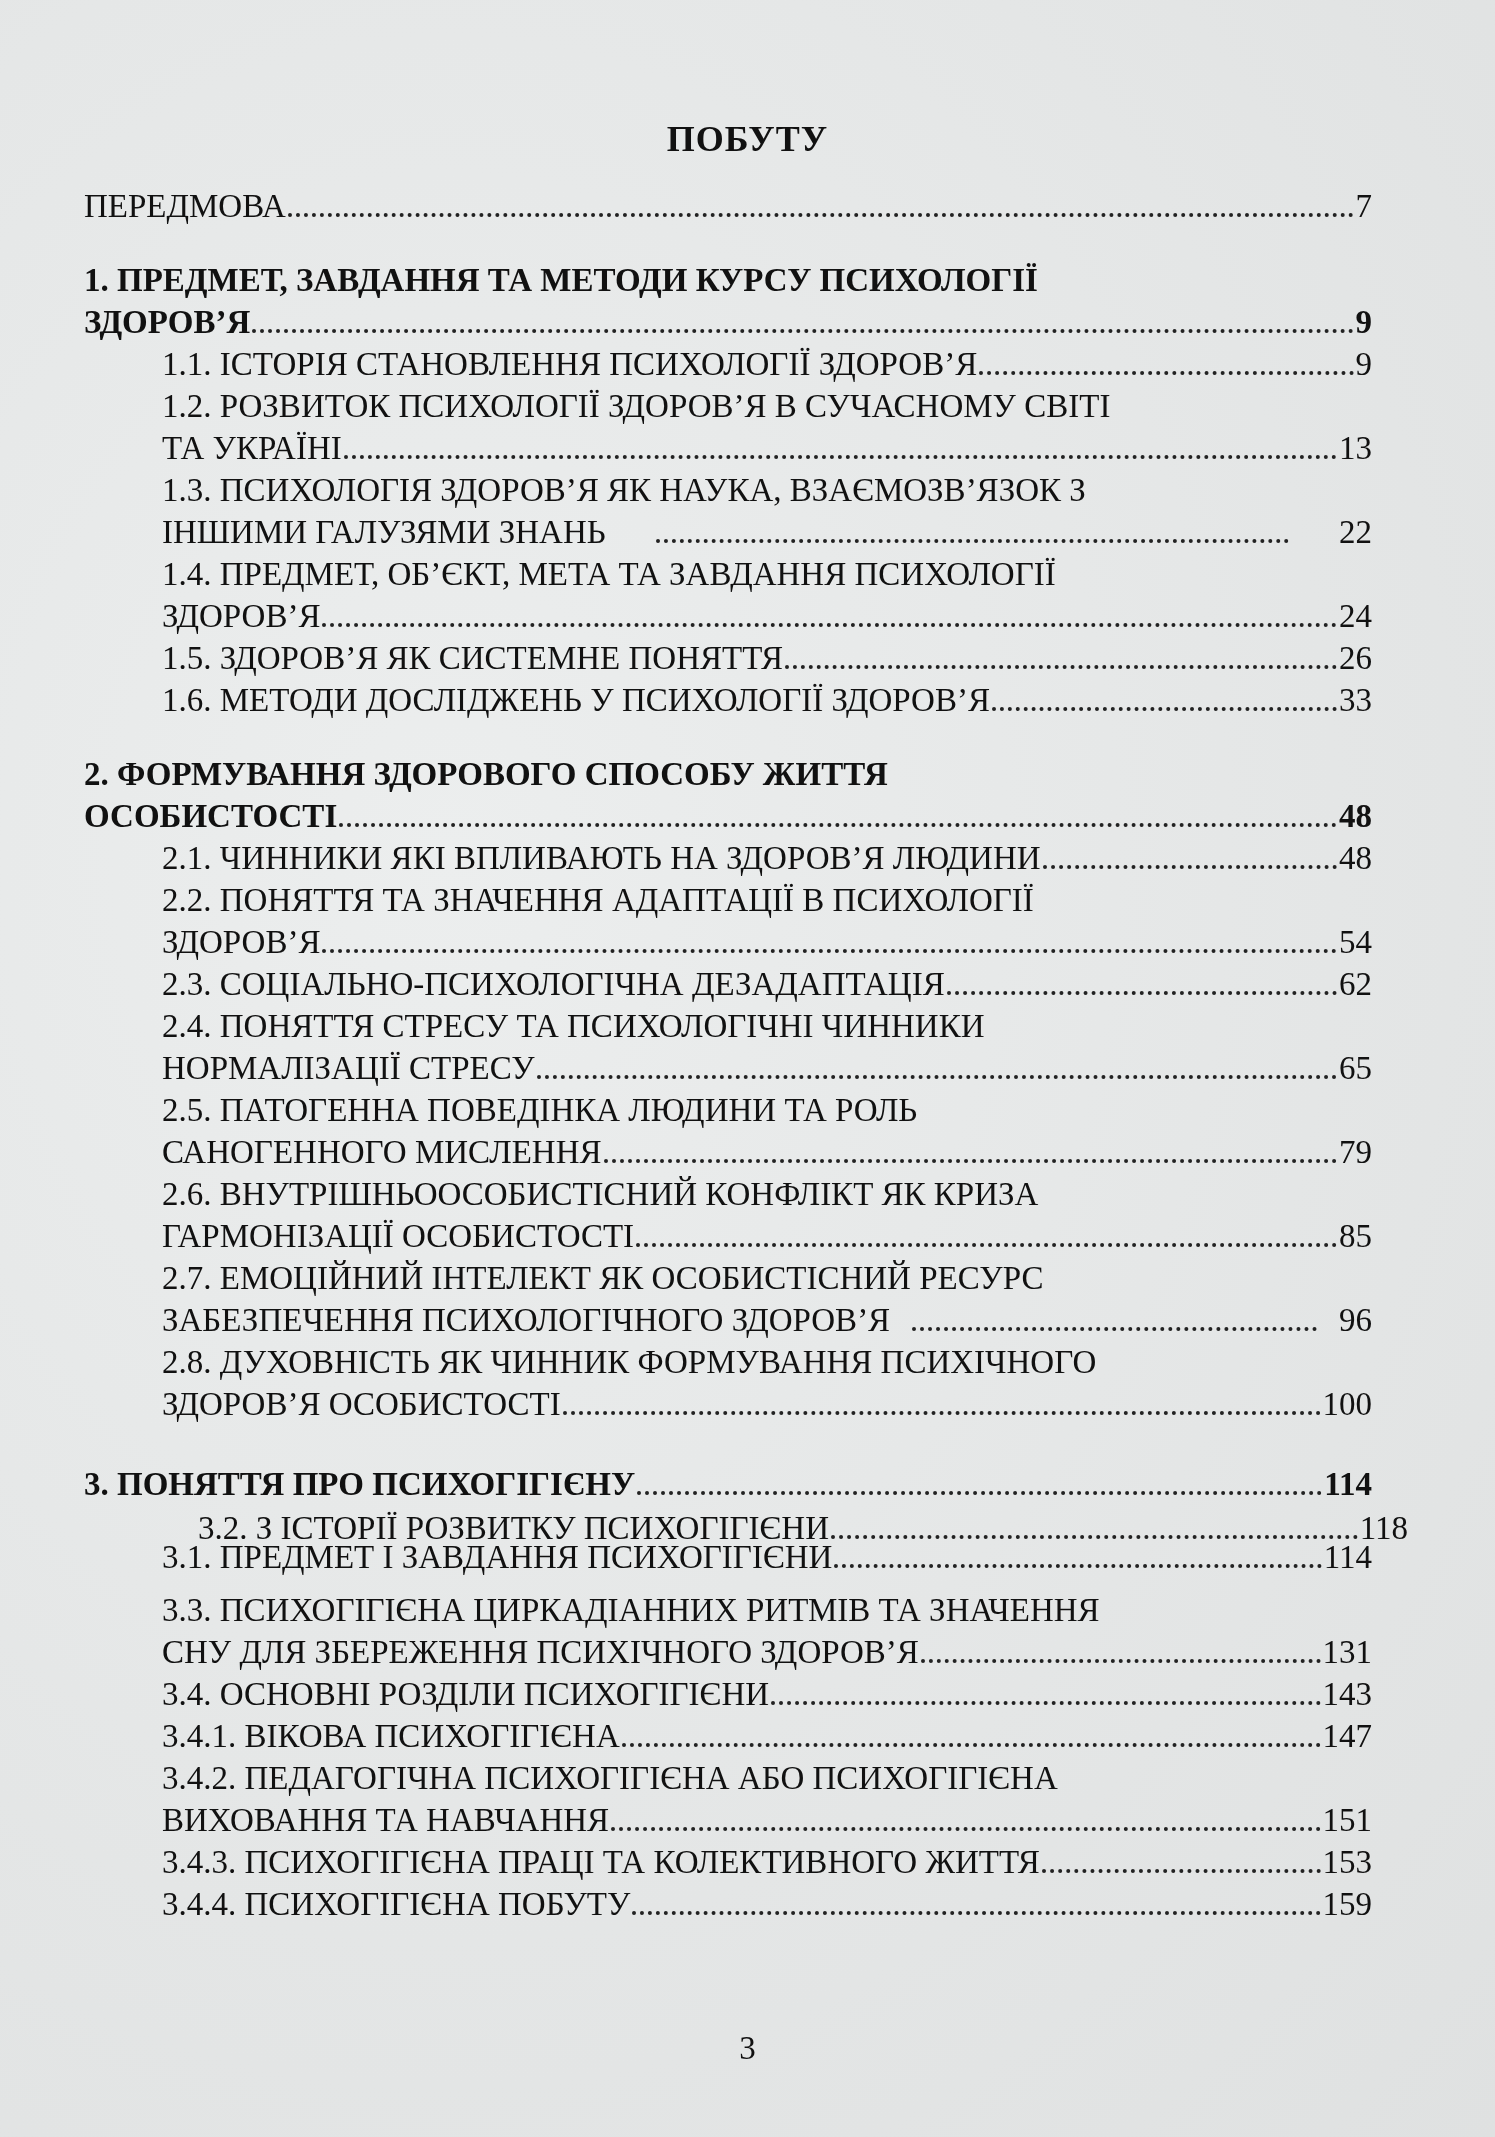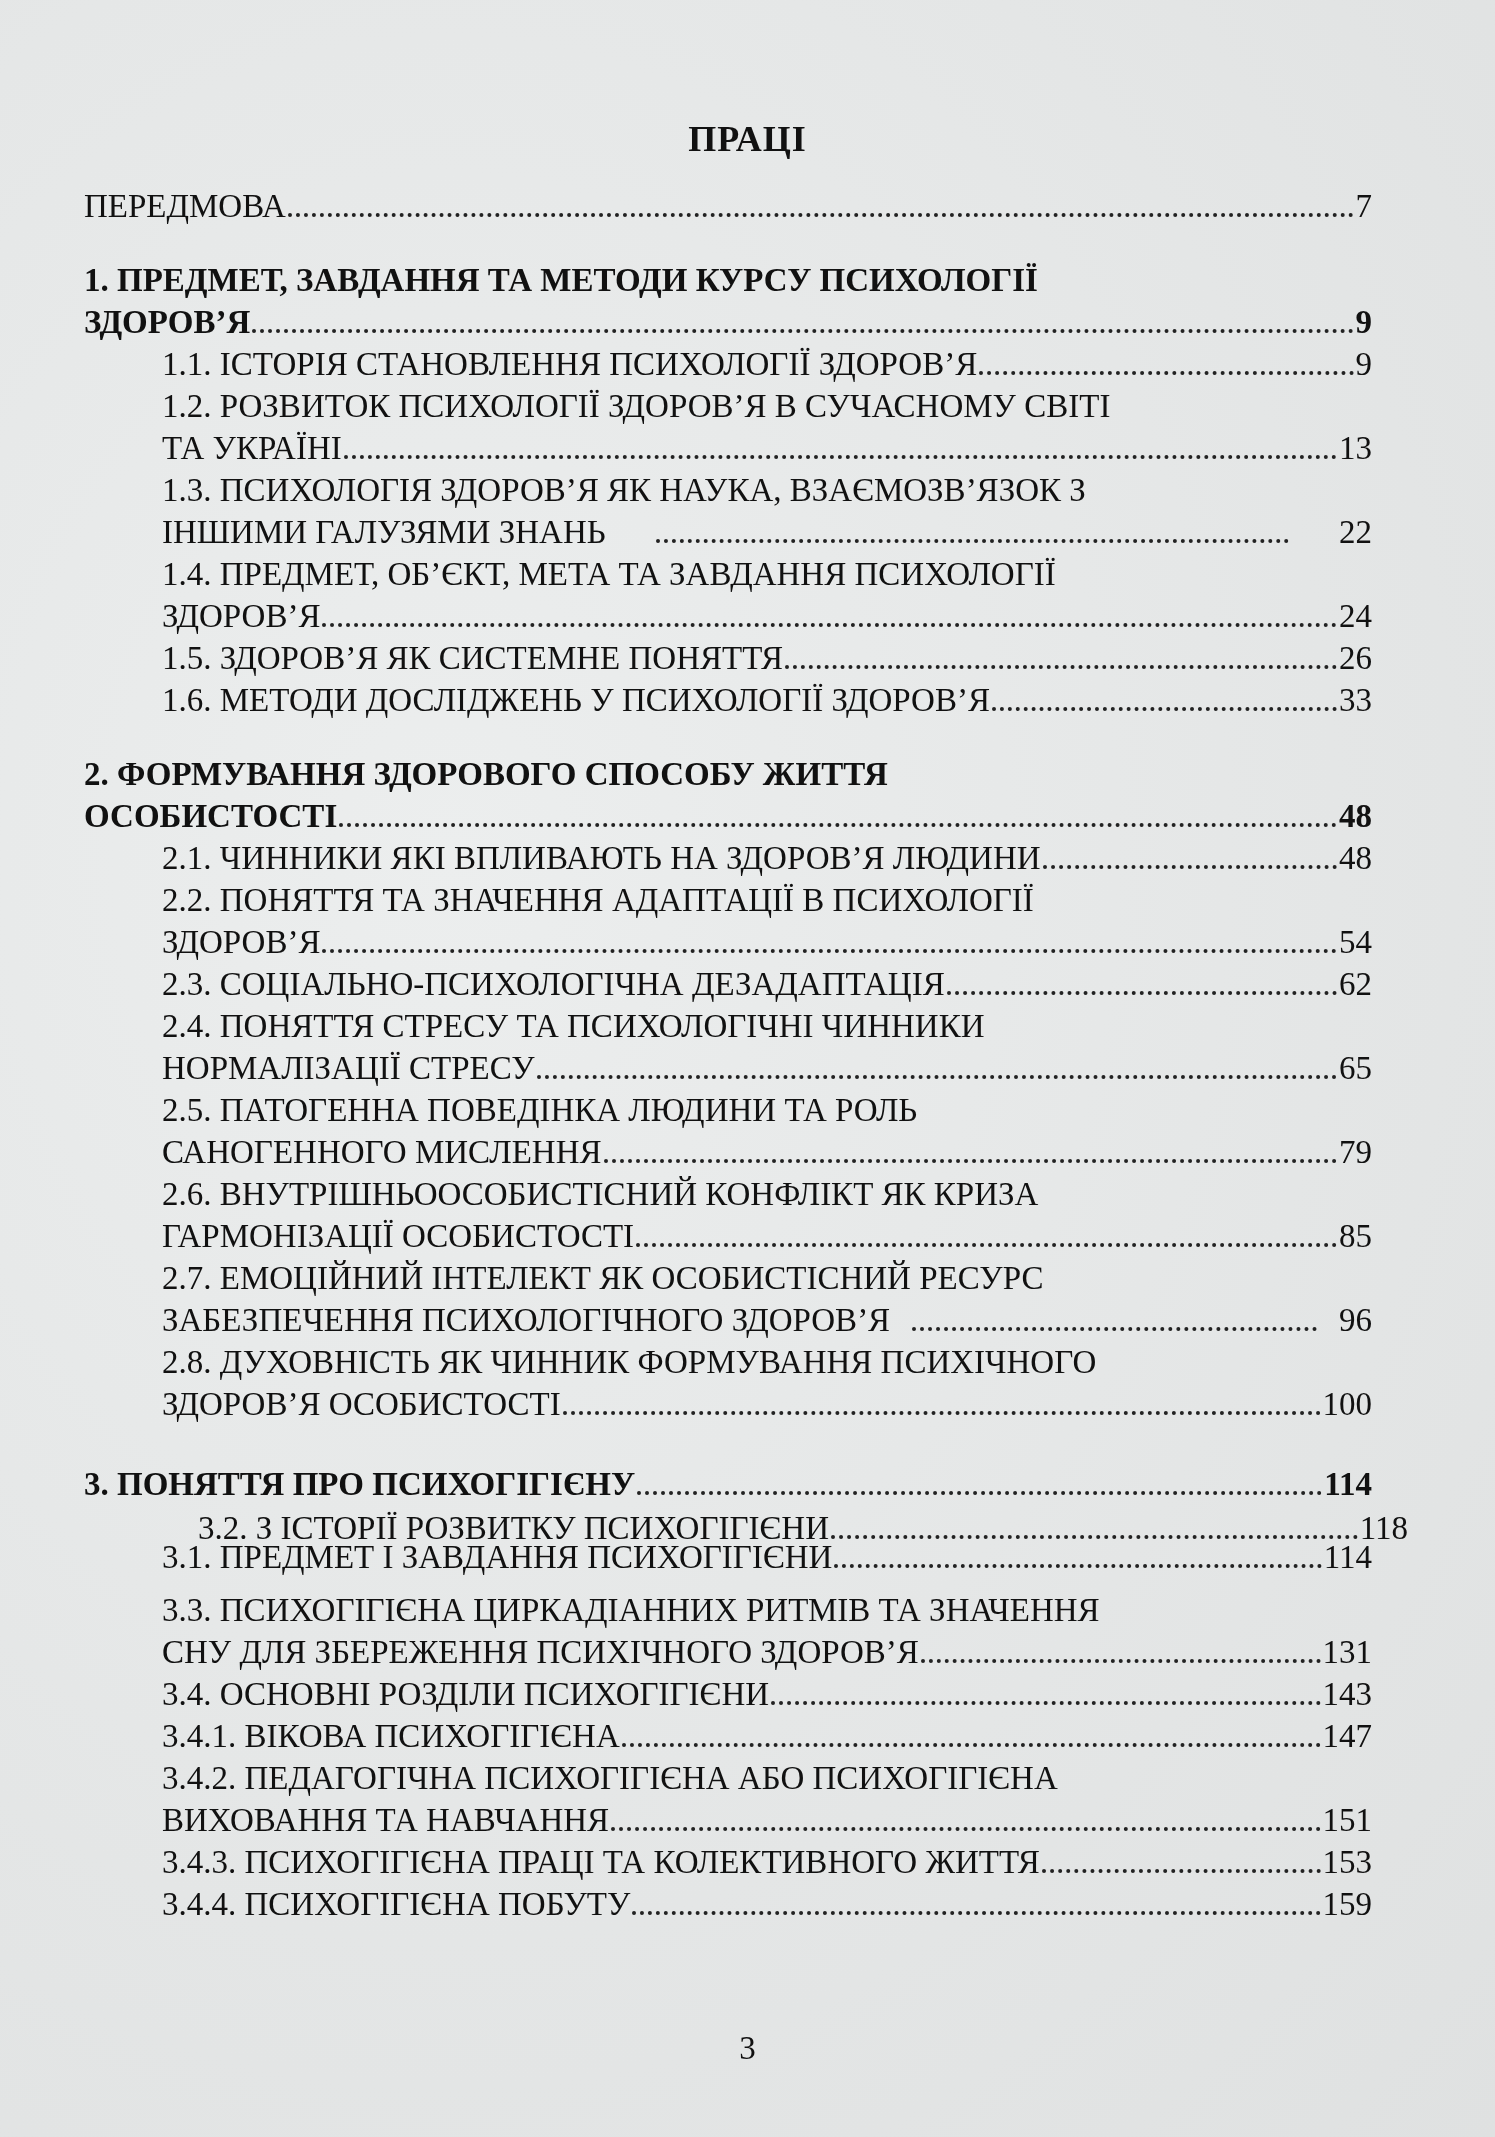--- a/index.html
+++ b/index.html
@@ -31,21 +31,21 @@
   .line .num { flex: 0 0 auto; }
   .pagenum {
     position: absolute; left: 0; width: 1495px; top: 2030px;
     text-align: center; font-size: 33px;
   }
 </style>
 </head>
 <body>
 
 <div class="page">
-  <div class="title">ПРАЦІ</div>
+  <div class="title">ПОБУТУ</div>
   <div class="toc" id="toc">
       <div class="line" style="left: 84px; top: 186px; width: 1288px;">
         <span class="text">ПЕРЕДМОВА</span>
         <span class="leader"></span>
         <span class="num">7</span>
       </div>
       <div class="line bold" style="left: 84px; top: 260px;">
         <span class="text">1. ПРЕДМЕТ, ЗАВДАННЯ ТА МЕТОДИ  КУРСУ ПСИХОЛОГІЇ</span>
       </div>
       <div class="line bold" style="left: 84px; top: 302px; width: 1288px;">

